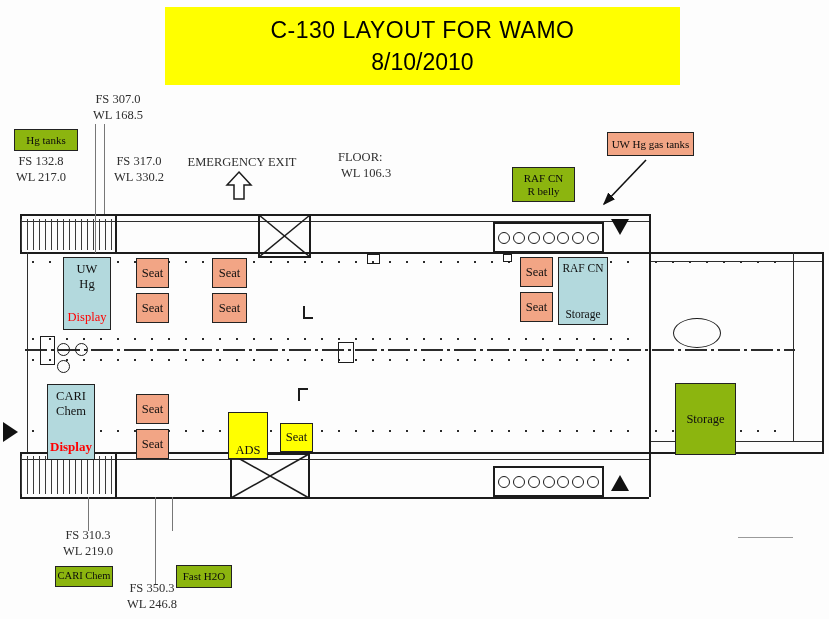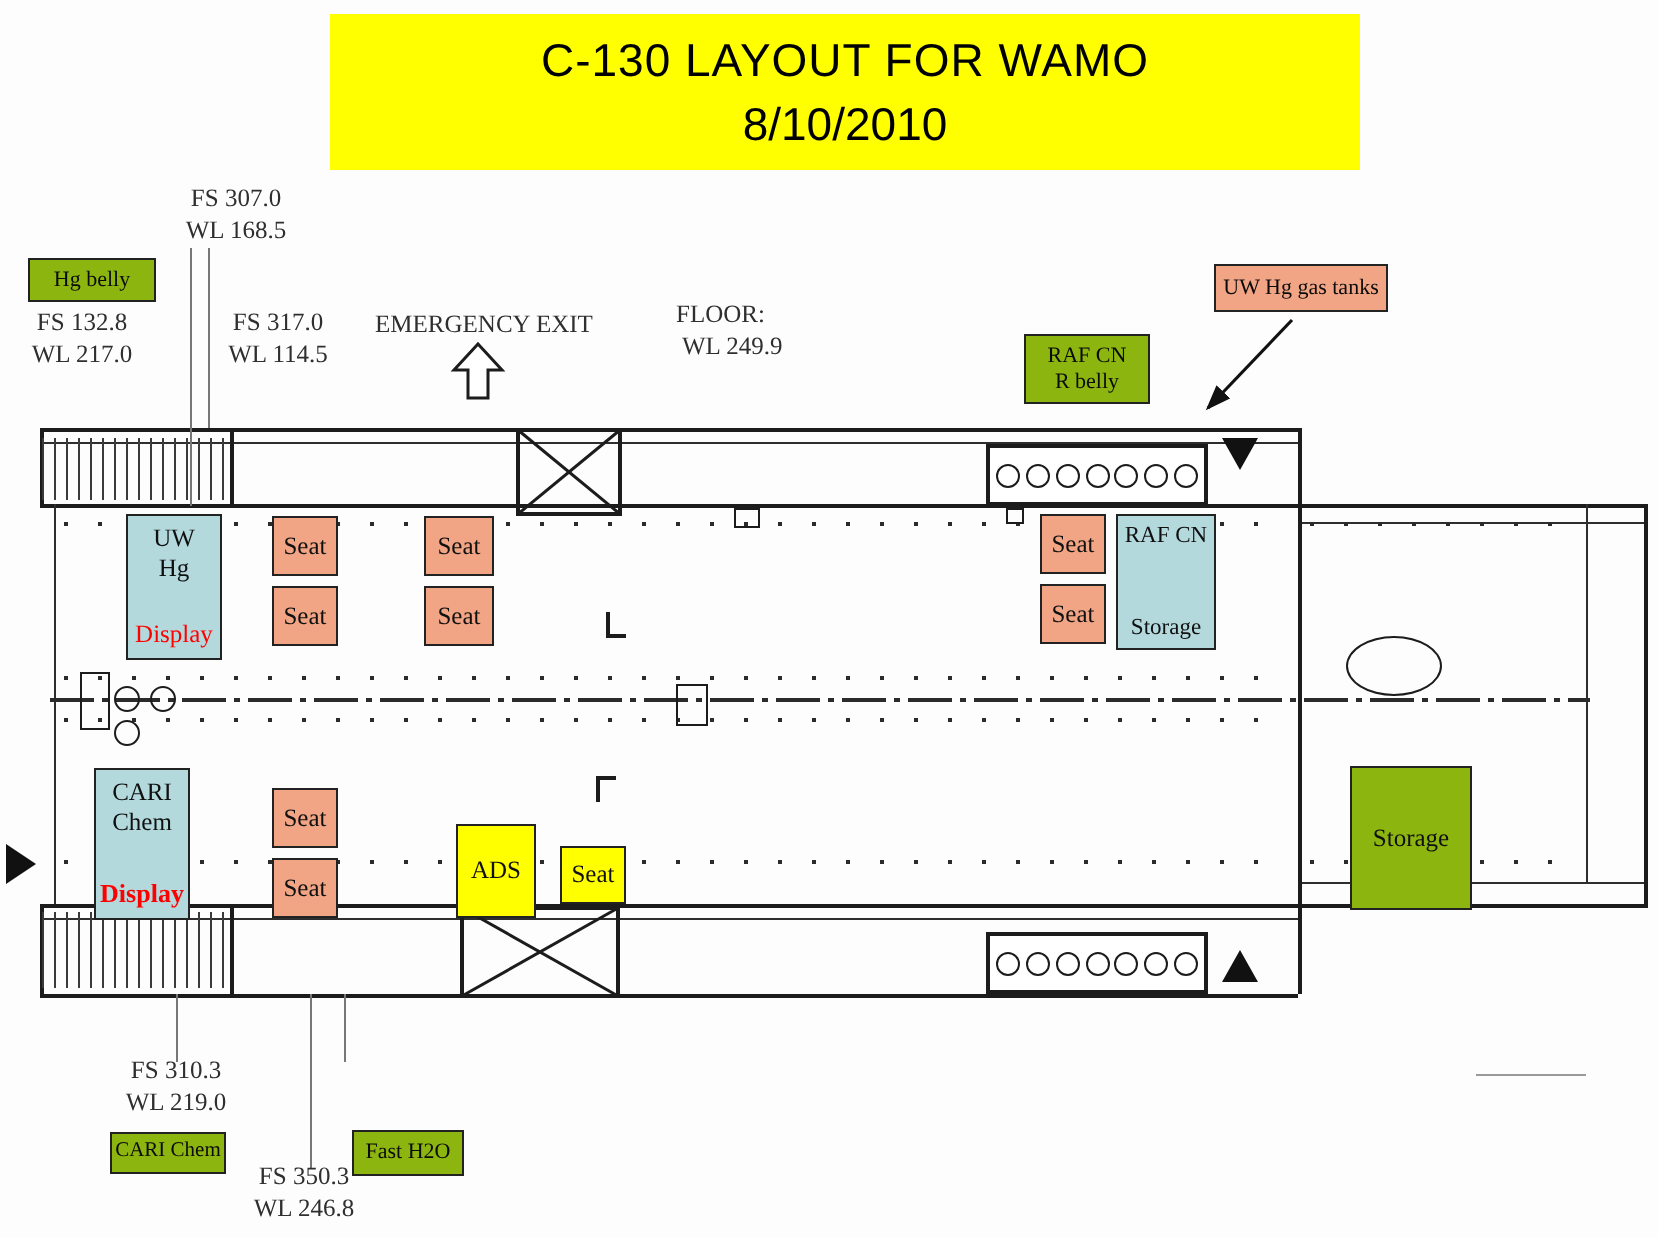--- a/index.html
+++ b/index.html
@@ -45,36 +45,36 @@
   <div class="ann" style="left:80px;top:92px;width:76px">
     <span>FS 307.0</span><br>
     <span>WL 168.5</span>
   </div>
   <div class="ann" style="left:10px;top:154px;width:62px">
     <span>FS 132.8</span><br>
     <span>WL 217.0</span>
   </div>
   <div class="ann" style="left:108px;top:154px;width:62px">
     <span>FS 317.0</span><br>
-    <span>WL 114.5</span>
+    <span>WL 330.2</span>
   </div>
   <div class="ann" style="left:186px;top:155px;width:112px">EMERGENCY EXIT</div>
   <div class="ann" style="left:338px;top:150px;width:74px;text-align:left">
     <span>FLOOR:</span><br>
-    <span style="padding-left:3px">WL 249.9</span>
+    <span style="padding-left:3px">WL 106.3</span>
   </div>
 
   <div class="abs" style="left:224px;top:170px">
     <svg width="30" height="32">
         <polygon points="15,2 27,15 20,15 20,29 10,29 10,15 3,15" fill="#ffffff" stroke="#1c1c1c" stroke-width="1.5"></polygon>
       </svg>
   </div>
 
   <div class="tag green" style="left:14px;top:129px;width:64px;height:22px;font-size:11px">
-    <span>Hg belly</span>
+    <span>Hg tanks</span>
   </div>
   <div class="tag green" style="left:512px;top:167px;width:63px;height:35px;font-size:11px">
     <span>RAF CN</span>
     <span>R belly</span>
   </div>
   <div class="tag salmon" style="left:607px;top:132px;width:87px;height:24px;font-size:11px">
     <span>UW Hg gas tanks</span>
   </div>
 
   <div class="abs" style="left:594px;top:156px">
@@ -210,21 +210,21 @@
     <span class="red" style="margin-top:auto;font-weight:bold;font-size:13px">Display</span>
   </div>
 
   <div class="eq salmon seat" style="left:136px;top:394px;width:33px;height:30px">
       <span>Seat</span>
     </div>
   <div class="eq salmon seat" style="left:136px;top:429px;width:33px;height:30px">
       <span>Seat</span>
     </div>
 
-  <div class="eq yellow" style="left:228px;top:412px;width:40px;height:47px;justify-content:center;font-size:12.5px">
+  <div class="eq yellow" style="left:228px;top:412px;width:40px;height:47px;justify-content:flex-end;font-size:12.5px">
     <span>ADS</span>
   </div>
   <div class="eq yellow seat" style="left:280px;top:423px;width:33px;height:29px">
       <span>Seat</span>
     </div>
 
   <div class="eq green" style="left:675px;top:383px;width:61px;height:72px;justify-content:center;font-size:12.5px">
     <span>Storage</span>
   </div>
 

